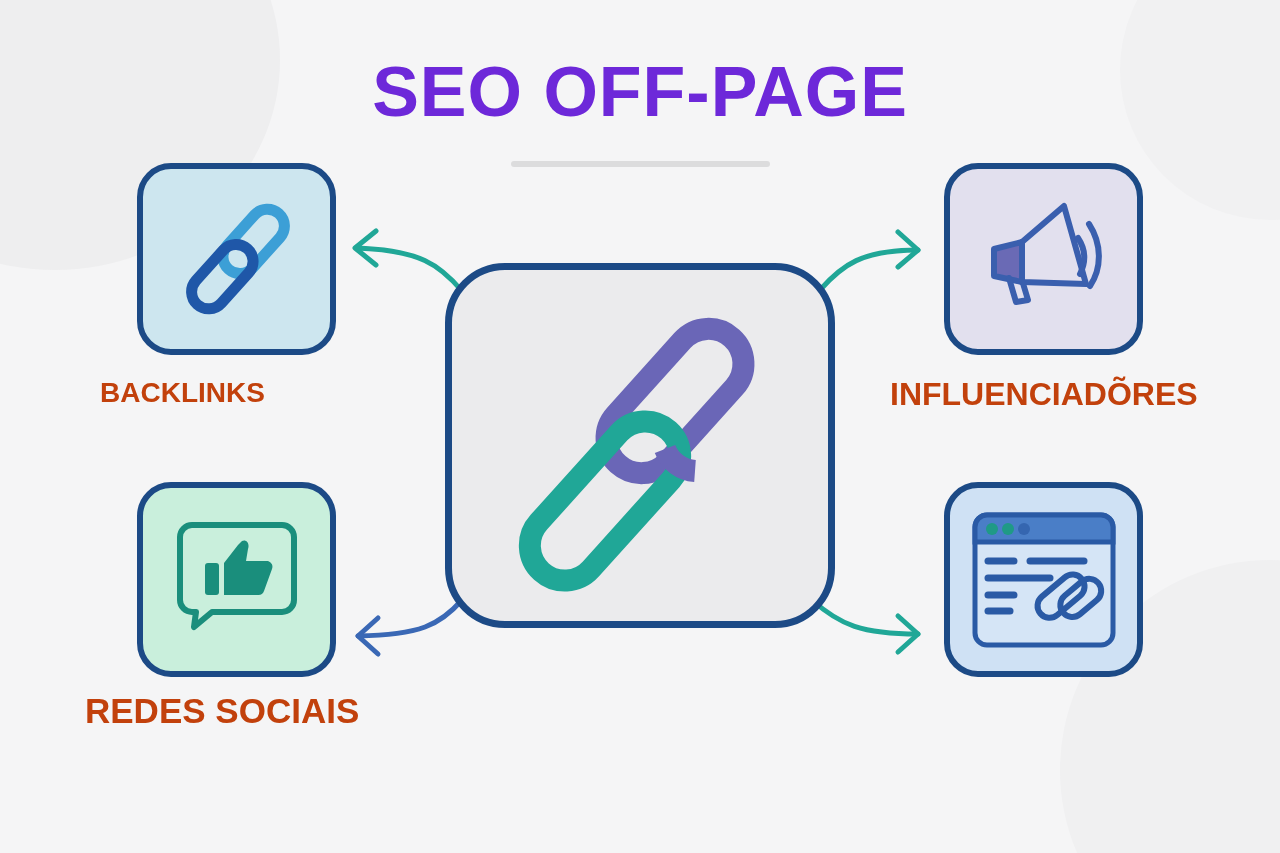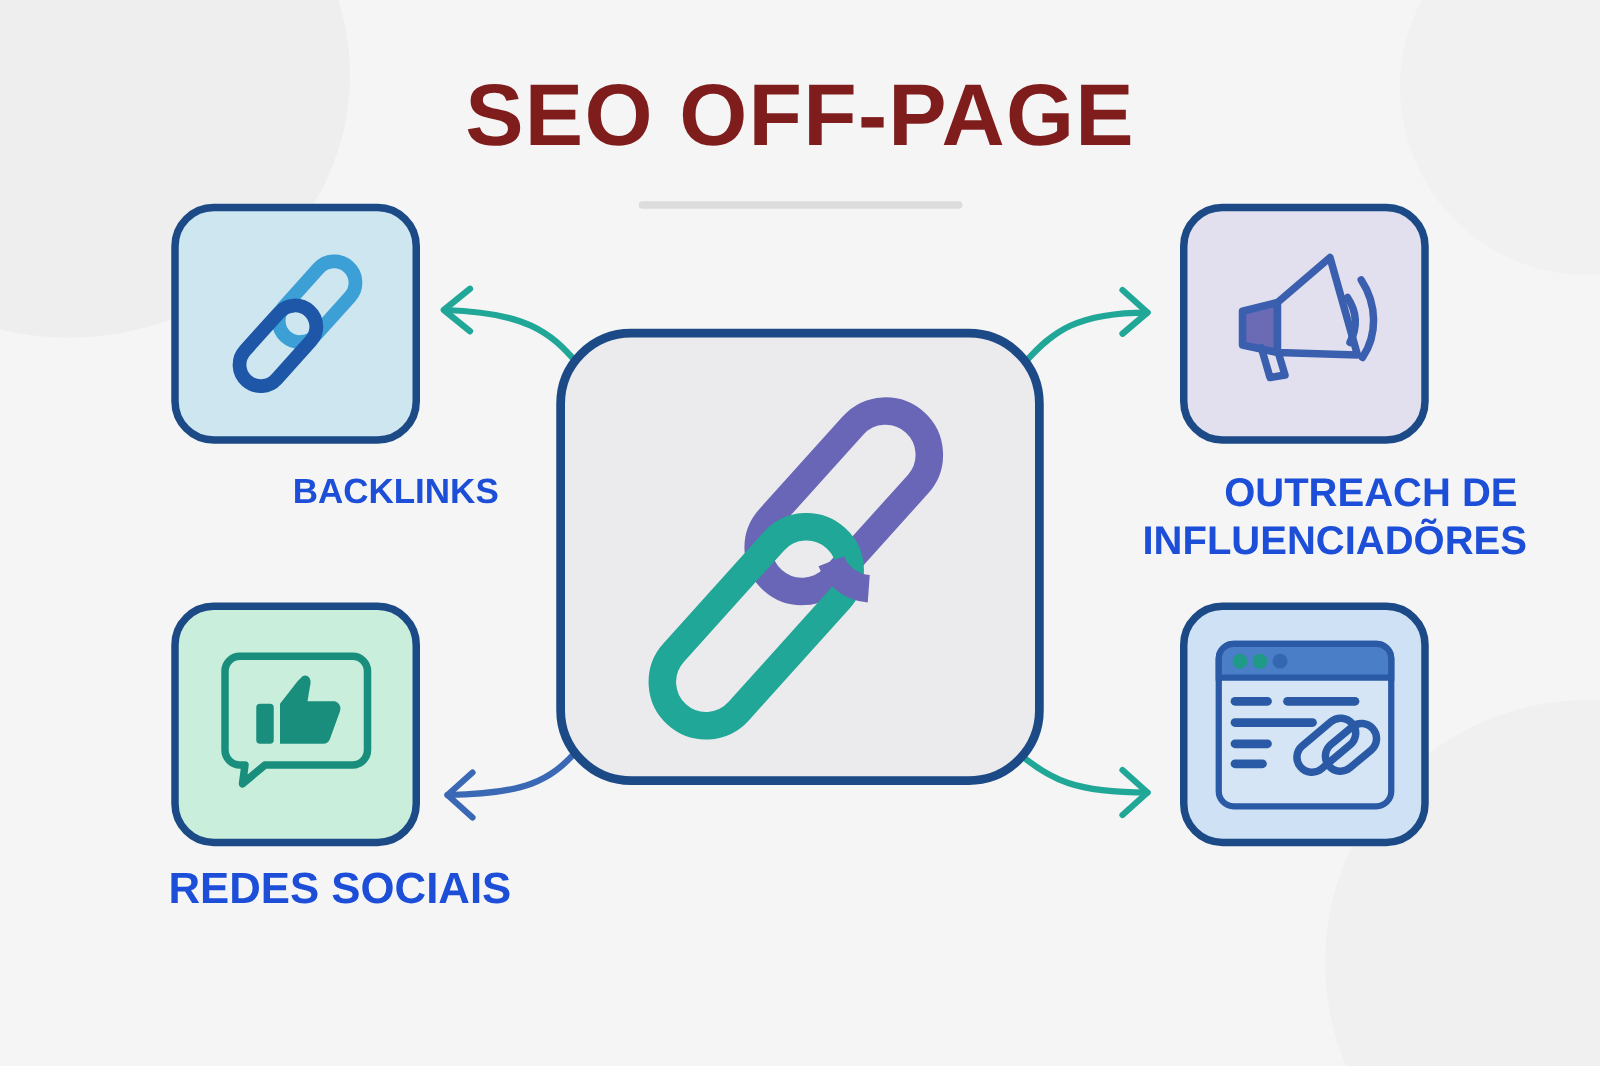--- a/index.html
+++ b/index.html
@@ -4,34 +4,33 @@
 <style>
   html, body { margin: 0; padding: 0; }
   body {
     width: 1280px; height: 853px; overflow: hidden; position: relative;
     background: #f5f5f6;
     font-family: "Liberation Sans", "DejaVu Sans", sans-serif;
   }
   .blob { position: absolute; border-radius: 50%; background: #eeeeef; }
   .title {
     position: absolute; left: 0; top: 52px; width: 1280px; text-align: center;
-    font-weight: 700; font-size: 70px; letter-spacing: 1px; color: #7f1d1d;
+    font-weight: 700; font-size: 70px; letter-spacing: 1px; color: #6d28d9;
   }
   .title-rule {
     position: absolute; left: 511px; top: 161px; width: 259px; height: 6px;
     border-radius: 3px; background: #dcdcdd;
   }
   .card {
     position: absolute; box-sizing: border-box; border: 6px solid #1c4a86;
     border-radius: 34px; display: flex; align-items: center; justify-content: center;
   }
   .label {
-    position: absolute; text-align: right; font-weight: 700; color: #1d4ed8;
+    position: absolute; text-align: left; font-weight: 700; color: #c2410c;
     line-height: 1.2;
-    margin-left: 24px;
   }
   .label.small { font-size: 28px; }
   .label.big { font-size: 35px; }
   svg { display: block; }
   .arrows { position: absolute; left: 0; top: 0; }
 </style>
 </head>
 <body>
 
 <div class="blob" style="left:-170px;top:-150px;width:450px;height:420px;"></div>
@@ -98,21 +97,20 @@
         <path d="M20 55 L 48 48 L 48 88 L 20 82 Z" fill="#6a6ab5"></path>
         <path d="M48 48 L 90 12 L 112 90 L 48 88 Z" fill="#e2e0ee"></path>
         <path d="M35 84 L 42 108 L 54 106 L 48 86"></path>
         <path d="M104 44 C 112 56, 112 68, 106 80"></path>
         <path d="M115 30 C 128 50, 128 74, 116 92"></path>
       </g>
     </svg>
   </span>
 </div>
 <div class="label big" style="left:890px;top:375px;width:300px;font-size:32px;">
-  <div>OUTREACH DE</div>
   <div>INFLUENCIADÕRES</div>
 </div>
 
 <div class="card" style="left:137px;top:482px;width:199px;height:195px;background:#c9efdc;">
   <span>
     <svg width="130" height="130" viewBox="0 0 130 130">
       <path d="M20 10 H 110 A 12 12 0 0 1 122 22 V 85 A 12 12 0 0 1 110 97 H 40 L 22 112 L 24 97 H 20 A 12 12 0 0 1 8 85 V 22 A 12 12 0 0 1 20 10 Z" fill="none" stroke="#1a8e7c" stroke-width="6" stroke-linejoin="round"></path>
       <rect x="33" y="48" width="14" height="32" rx="3" fill="#1a8e7c"></rect>
       <path d="M52 48 L 66 30 L 70 26 C 74 24, 78 28, 76 34 L 74 46 H 96 A 6 6 0 0 1 100 54 L 92 76 A 6 6 0 0 1 86 80 H 52 Z" fill="#1a8e7c"></path>
     </svg>

